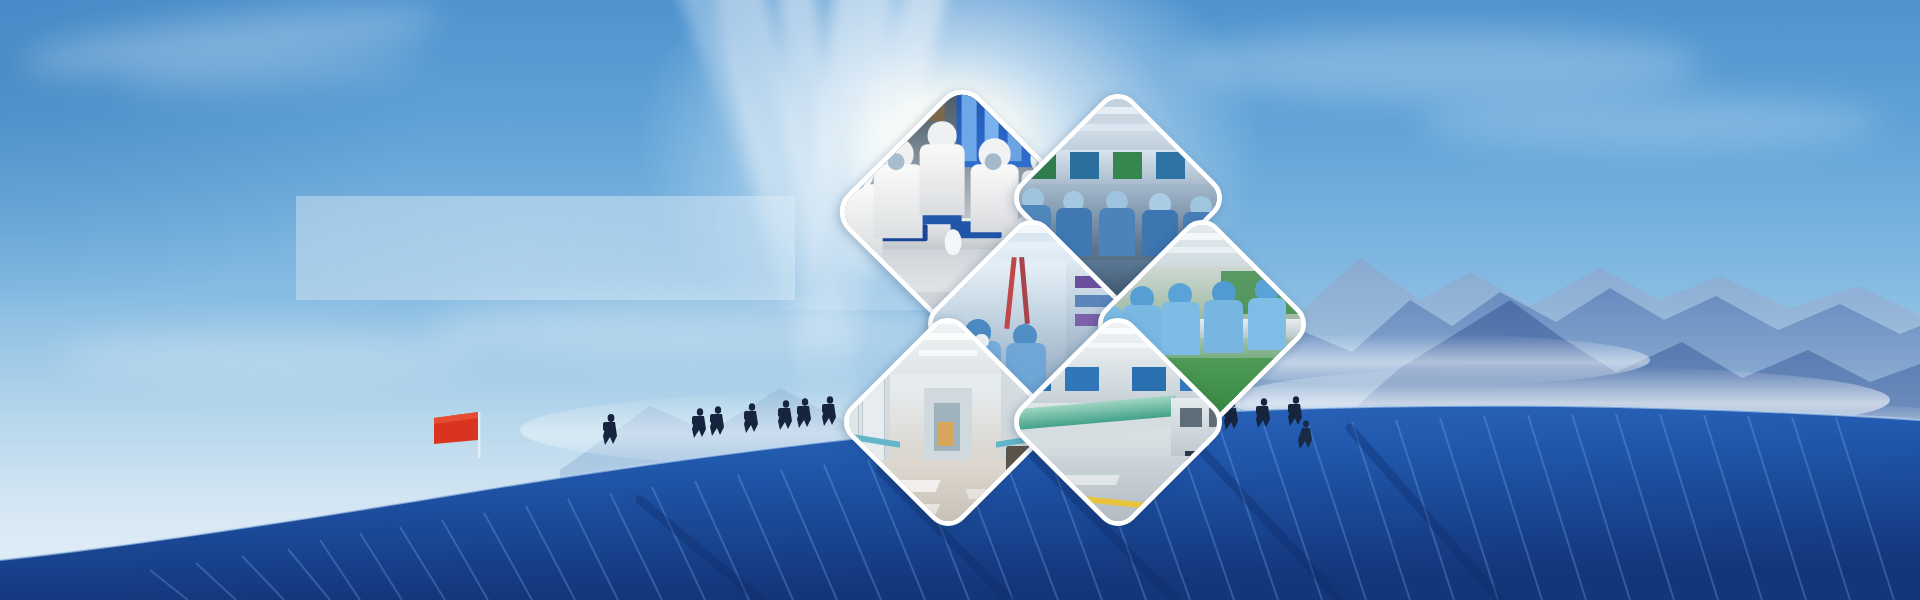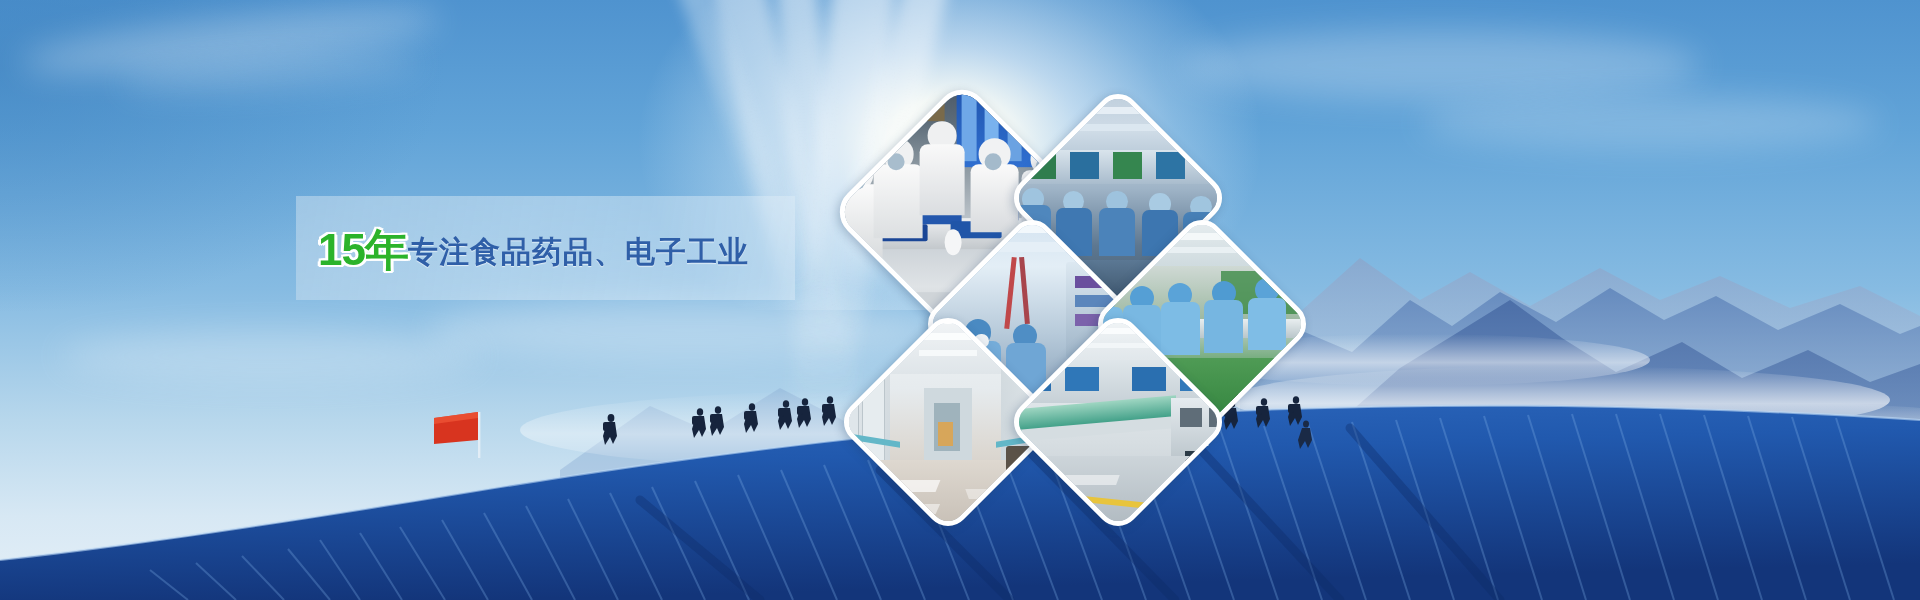--- a/index.html
+++ b/index.html
@@ -263,23 +263,20 @@
       <g>
           <ellipse cx="1306" cy="424" rx="3" ry="3.6"></ellipse>
           <path d="M1302,428 l8,0 l2,12 l-4,8 l-3,-7 l-5,8 l-2,-9 Z"></path>
         </g>
     </g>
   </svg>
 
   <div id="text-panel"></div>
 
   <div id="headline-wrap">
-    <div class="line line1">
-      <span class="num-years">15年</span><span class="lead-blue">专注食品药品、电子工业</span>
-    </div>
   </div>
 
   <div id="collage">
 
     <div class="dia big" style="left:28px;top:22px;">
       <div class="inner">
         <div class="ph" style="background:linear-gradient(180deg,#43505f 0%,#5c6b78 18%,#8d99a2 34%,#c5ccd2 56%,#dfe3e6 76%,#b9bfc4 100%);"></div>
         <div class="rect" style="left:48%;top:0;width:34%;height:34%;background:linear-gradient(180deg,#1d4fa8,#2f6fd0);"></div>
         <div class="rect" style="left:50%;top:4%;width:5%;height:28%;background:#6fa8e8;"></div>
         <div class="rect" style="left:58%;top:3%;width:5%;height:29%;background:#79b2ee;"></div>

